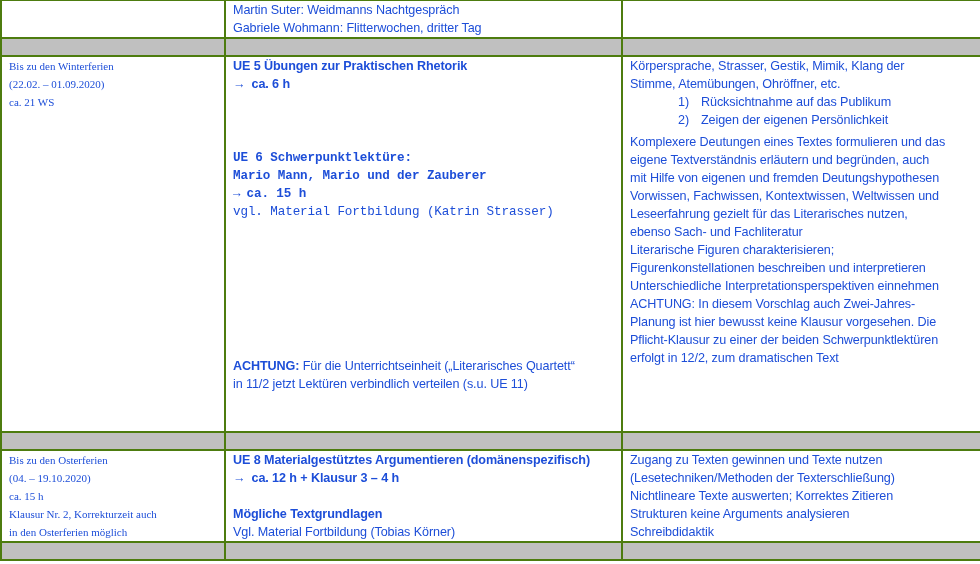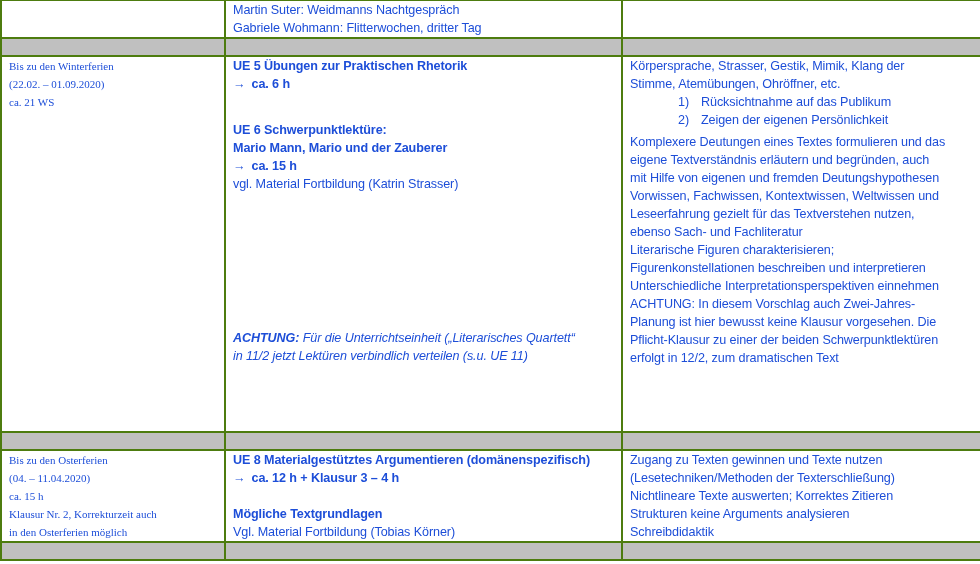--- a/index.html
+++ b/index.html
@@ -59,22 +59,22 @@
     .arrow { font-weight: bold; margin-right: 6px; }
     .list-item {
       display: block;
       white-space: nowrap;
       padding-left: 48px;
     }
     .list-item .num {
       display: inline-block;
       width: 23px;
     }
-    .ue6-block { margin-top: 28px; }
-    .achtung-block { margin-top: 136px; font-style: italic; }
+    .ue6-block { margin-top: 56px; font-family: Liberation Mono, monospace; }
+    .achtung-block { margin-top: 136px; }
     .komplex-block { margin-top: 4px; }
   </style>
 </head>
 <body>
 
 <table class="plan">
   <colgroup>
     <col class="c1">
       <col class="c2">
       <col class="c3">
@@ -123,21 +123,21 @@
         <span class="line">Körpersprache, Strasser, Gestik, Mimik, Klang der</span>
         <span class="line">Stimme, Atemübungen, Ohröffner, etc.</span>
         <span class="list-item"><span class="num">1)</span><span>Rücksichtnahme auf das Publikum</span></span>
         <span class="list-item"><span class="num">2)</span><span>Zeigen der eigenen Persönlichkeit</span></span>
       </div>
       <div class="komplex-block">
         <span class="line">Komplexere Deutungen eines Textes formulieren und das</span>
         <span class="line">eigene Textverständnis erläutern und begründen, auch</span>
         <span class="line">mit Hilfe von eigenen und fremden Deutungshypothesen</span>
         <span class="line">Vorwissen, Fachwissen, Kontextwissen, Weltwissen und</span>
-        <span class="line">Leseerfahrung gezielt für das Textverstehen nutzen,</span>
+        <span class="line">Leseerfahrung gezielt für das Literarisches nutzen,</span>
         <span class="line">ebenso Sach- und Fachliteratur</span>
         <span class="line">Literarische Figuren charakterisieren;</span>
         <span class="line">Figurenkonstellationen beschreiben und interpretieren</span>
         <span class="line">Unterschiedliche Interpretationsperspektiven einnehmen</span>
         <span class="line">ACHTUNG: In diesem Vorschlag auch Zwei-Jahres-</span>
         <span class="line">Planung ist hier bewusst keine Klausur vorgesehen. Die</span>
         <span class="line">Pflicht-Klausur zu einer der beiden Schwerpunktlektüren</span>
         <span class="line">erfolgt in 12/2, zum dramatischen Text</span>
       </div>
     </td>
@@ -145,21 +145,21 @@
 
   <tr class="gray">
     <td></td>
     <td></td>
     <td></td>
   </tr>
 
   <tr class="row-last">
     <td class="serif">
       <span class="line">Bis zu den Osterferien</span>
-      <span class="line">(04. – 11.04.2020)</span>
+      <span class="line">(04. – 19.10.2020)</span>
       <span class="line">ca. 15 h</span>
       <span class="line">Klausur Nr. 2, Korrekturzeit auch</span>
       <span class="line">in den Osterferien möglich</span>
     </td>
     <td class="sans">
       <span class="line bold">UE 8 Materialgestütztes Argumentieren (domänenspezifisch)</span>
       <span class="line bold"><span class="arrow">→</span><span>ca. 12 h + Klausur 3 – 4 h</span></span>
       <span class="blank"></span>
       <span class="line bold">Mögliche Textgrundlagen</span>
       <span class="line">Vgl. Material Fortbildung (Tobias Körner)</span>

